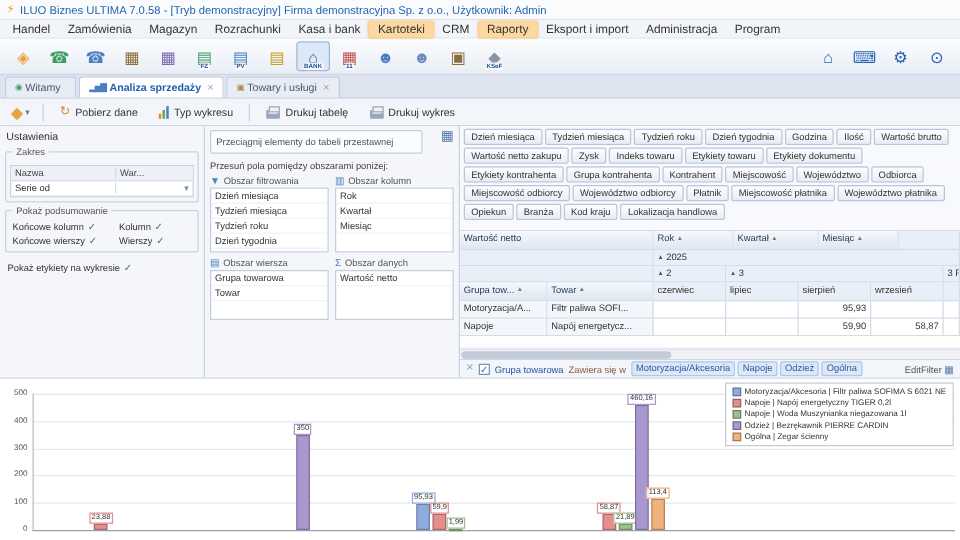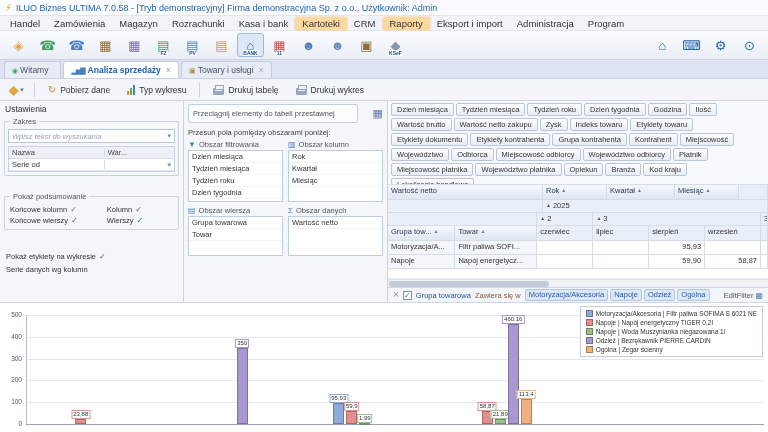--- a/index.html
+++ b/index.html
@@ -46,23 +46,23 @@
   .chartic i:nth-child(2){height:7px;background:#6aa84f}
   .chartic i:nth-child(3){height:10px}
   .printer-ic{width:11px;height:7px;background:#9aa7bb;border-radius:1px;position:relative;margin-top:3px}
   .printer-ic::before{content:"";position:absolute;top:-3px;left:2px;width:7px;height:3px;background:#eef1f6;border:1px solid #9aa7bb}
   .printer-ic::after{content:"";position:absolute;top:2px;left:2px;width:7px;height:1px;background:#e8f0fa}
 
   
   .main{height:201px;display:flex;background:#eef1f7}
 
   
-  .settings{width:184px;border-right:1px solid #c9d2e0;background:#f4f6fa;padding:2px 3px;overflow:hidden}
+  .settings{width:164px;border-right:1px solid #c9d2e0;background:#f4f6fa;padding:2px 3px;overflow:hidden}
   .settings-title{font-size:8.5px;color:#333;padding:1px 2px 3px}
-  .group{border:1px solid #c9d2e0;border-radius:2px;margin:4px 1px 20px;padding:7px 3px 3px;position:relative}
+  .group{border:1px solid #c9d2e0;border-radius:2px;margin:4px 1px 6px;padding:7px 3px 3px;position:relative}
   .glabel{position:absolute;top:-5px;left:5px;background:#f4f6fa;padding:0 3px;font-size:7.5px;color:#555}
   .search{height:14px;background:#fff;border:1px solid #b9c6da;display:flex;align-items:center;padding:0 3px;gap:2px}
   .search .ph{flex:1;color:#9aa3b5;font-size:7.5px;font-style:italic;white-space:nowrap;overflow:hidden}
   .search .caret{color:#7a8aa5;font-size:7px}
   .mini-grid{margin-top:3px;border:1px solid #c9d2e0;background:#fff}
   .mg-head,.mg-row{display:flex;height:12px;align-items:center;font-size:7.5px}
   .mg-head{background:#edf1f7;border-bottom:1px solid #d4dce8;color:#444}
   .mg-head div{padding:0 3px;overflow:hidden;white-space:nowrap}
   .mg-c1{width:58%;border-right:1px solid #d4dce8}
   .mg-c2{width:42%}
@@ -73,21 +73,21 @@
   .chk{display:flex;font-size:7.5px;padding:1px 2px;color:#333}
   .checks2 .chk:nth-child(odd){width:58%}
   .checks2 .chk:nth-child(even){width:42%}
   .chk-label{white-space:nowrap;overflow:hidden}
   .chk-mark{color:#3c763d;font-weight:bold;margin-left:3px;font-size:8px}
   .opts{padding:0 2px}
   .opts .chk{padding:2px 1px}
 
   
   .fieldlist{width:204px;border-right:1px solid #c9d2e0;background:#f4f6fa;padding:3px 4px;overflow:hidden}
-  .fl-top{display:flex;align-items:center;gap:15px}
+  .fl-top{display:flex;align-items:flex-start;gap:15px}
   .fl-hint{flex:1;border:1px solid #c3cedd;background:#fbfcfe;color:#555;font-size:7.5px;padding:4px 4px;border-radius:2px}
   .fl-grid-icon{color:#5b7bab;font-size:11px;line-height:11px}
   .fl-move{font-size:7.5px;color:#444;margin:5px 0 3px}
   .fl-areas{display:grid;grid-template-columns:1fr 1fr;column-gap:5px;row-gap:4px}
   .fl-area-head{display:flex;align-items:center;gap:3px;font-size:7.5px;color:#555;margin-bottom:1px}
   .fl-ic{color:#4a7fc1;font-size:8px}
   .fl-list{background:#fff;border:1px solid #c3cedd;overflow:hidden}
   .fl-list.tall{height:52px}
   .fl-list.short{height:40px}
   .fl-item{font-size:7.5px;padding:1px 3px;border-bottom:1px solid #f0f3f8;white-space:nowrap;overflow:hidden}
@@ -274,24 +274,20 @@
   </button>
 </div>
 
 <div class="main">
 
   <div class="settings">
     <div class="settings-title">Ustawienia</div>
 
     <div class="group">
       <span class="glabel">Zakres</span>
-      <div class="search">
-        <span class="ph">Wpisz tekst do wyszukania</span>
-        <span class="caret">▾</span>
-      </div>
       <div class="mini-grid">
         <div class="mg-head">
           <div class="mg-c1">Nazwa</div>
           <div class="mg-c2">War...</div>
         </div>
         <div>
           <div class="mg-row">
               <div class="mg-c1">Serie od</div>
               <div class="mg-c2">
                 <span></span>
@@ -321,24 +317,20 @@
             <span class="chk-label">Wierszy</span>
             <span class="chk-mark">✓</span>
           </div>
       </div>
     </div>
 
     <div class="opts">
         <div class="chk opt">
           <span class="chk-label">Pokaż etykiety na wykresie</span>
           <span class="chk-mark">✓</span>
-        </div>
-        <div class="chk opt">
-          <span class="chk-label">Serie danych wg kolumn</span>
-          <span class="chk-mark"></span>
         </div>
     </div>
   </div>
 
   <div class="fieldlist">
     <div class="fl-top">
       <div class="fl-hint">Przeciągnij elementy do tabeli przestawnej</div>
       <span class="fl-grid-icon">▦</span>
     </div>
     <div class="fl-move">Przesuń pola pomiędzy obszarami poniżej:</div>

